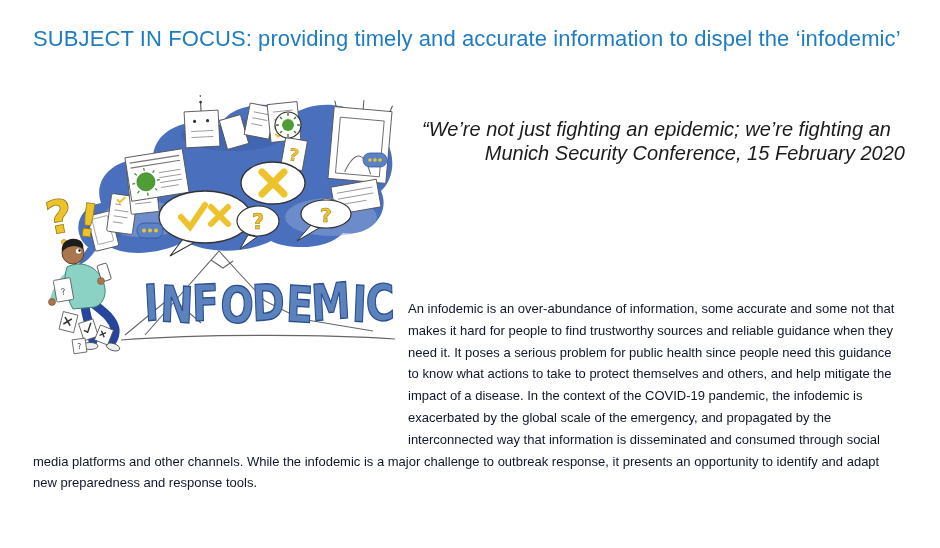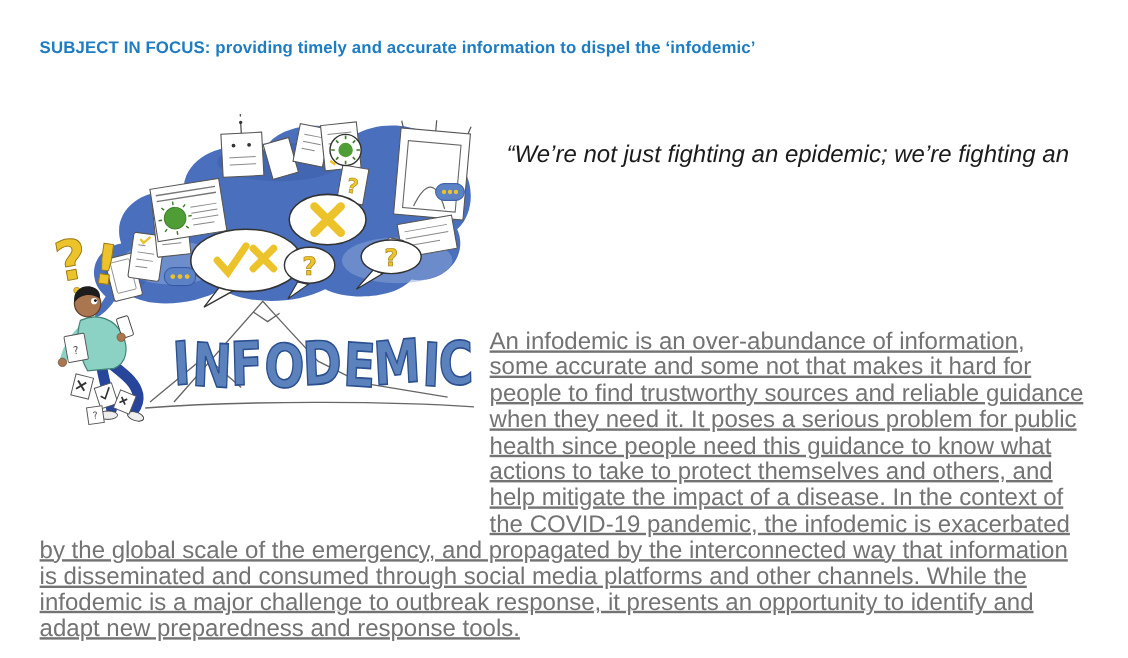--- a/index.html
+++ b/index.html
@@ -2,34 +2,34 @@
 <html><head>
 <meta charset="utf-8">
 <style>
   html,body{margin:0;padding:0;background:#ffffff;}
   .page{
     width:940px;height:548px;box-sizing:border-box;
     padding:0 35px 0 33px;background:#fff;overflow:hidden;
     font-family:"Liberation Sans",sans-serif;color:#1b1b1b;
   }
   .title{
-    margin:27px 0 0 0;font-size:14px;line-height:24px;font-weight:bold;
+    margin:27px 0 0 0;font-size:22px;line-height:24px;font-weight:normal;
     color:#1e7dc2;white-space:nowrap;letter-spacing:.1px;
   }
   .illustration{
     float:left;width:365px;height:336px;margin:44px 10px 0 0;
   }
   .illustration svg{display:block;}
   .quote{
     margin-top:67px;font-style:italic;font-size:20px;line-height:23.5px;color:#1b1b1b;
   }
   .q-center{text-align:center;}
   .q-right{text-align:right;}
   .body-text{
-    margin:133px 0 0 0;font-size:20px;line-height:21.8px;color:#737373;text-align:left;text-decoration:underline;
+    margin:133px 0 0 0;font-size:13px;line-height:21.8px;color:#0f172a;text-align:left;
   }
 </style>
 </head>
 <body>
 
 <div class="page">
 
   <h1 class="title">SUBJECT IN FOCUS: providing timely and accurate information to dispel the ‘infodemic’</h1>
 
   <div class="illustration">
@@ -170,17 +170,18 @@
         <rect x="64" y="232" width="14" height="16" transform="rotate(22 71 240)"></rect>
         <path d="M67,237 l5,5 M72,237 l-5,5" transform="rotate(22 71 240)" stroke="#333" stroke-width="1.4" fill="none"></path>
         <rect x="40" y="244" width="13" height="14" transform="rotate(-8 46 251)"></rect>
         <text x="46.5" y="254" text-anchor="middle" font-family="DejaVu Sans, sans-serif" font-size="8" fill="#555" stroke="none" transform="rotate(-8 46 251)">?</text>
       </g>
     </svg>
   </div>
 
   <div class="quote">
     <div class="q-center">“We’re not just fighting an epidemic; we’re fighting an</div>
+    <div class="q-right">Munich Security Conference, 15 February 2020</div>
   </div>
 
   <p class="body-text">An infodemic is an over-abundance of information, some accurate and some not that makes it hard for people to find trustworthy sources and reliable guidance when they need it.  It poses a serious problem for public health since people need this guidance to know what actions to take to protect themselves and others, and help mitigate the impact of a disease. In the context of the COVID-19 pandemic, the infodemic is exacerbated by the global scale of the emergency, and propagated by the interconnected way that information is disseminated and consumed through social media platforms and other channels. While the infodemic is a major challenge to outbreak response, it presents an opportunity to identify and adapt new preparedness and response tools.</p>
 
 </div>
 
 </body></html>

